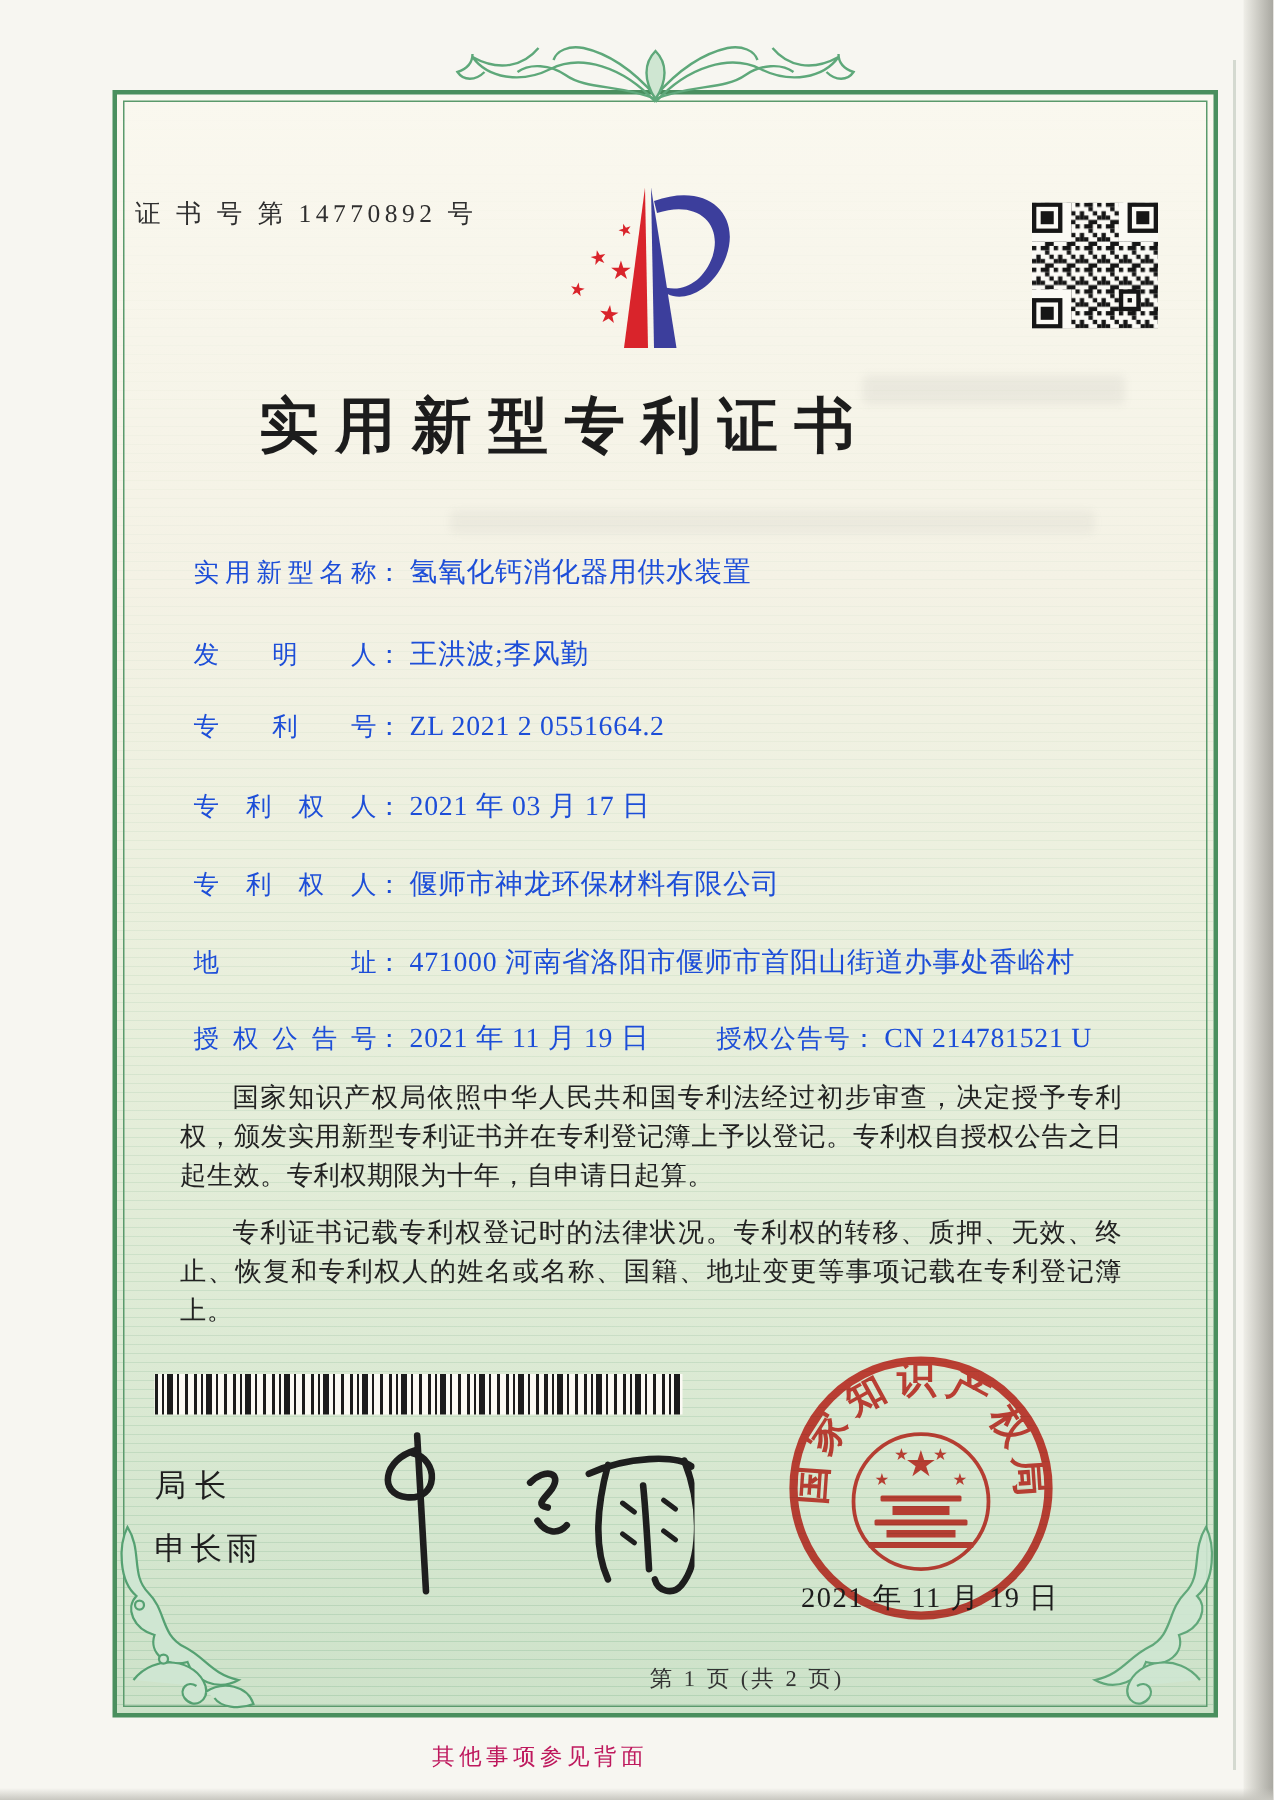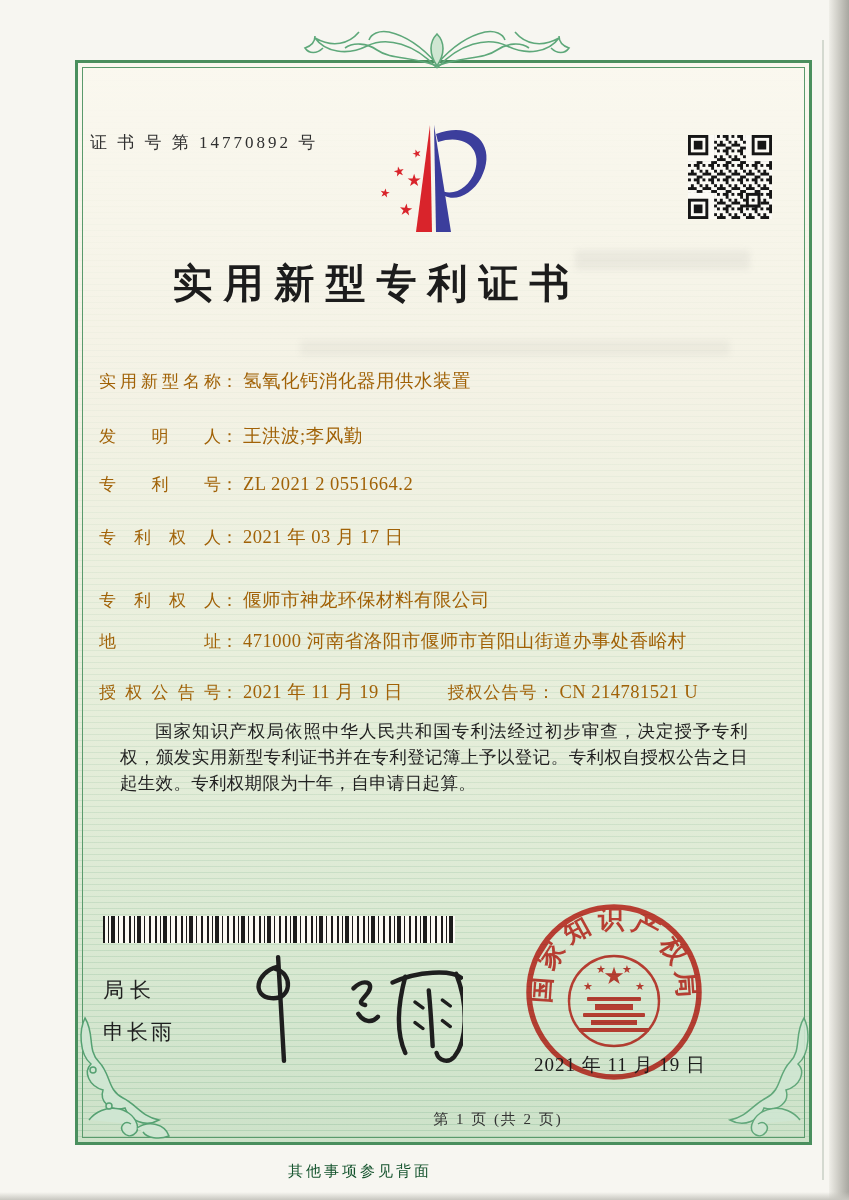--- a/index.html
+++ b/index.html
@@ -24,21 +24,21 @@
     border:1px solid #5a9a6c;}
   .waves{position:absolute;left:0;top:0;right:0;bottom:0;
     background:repeating-linear-gradient(180deg,rgba(255,255,255,0) 0 5px,rgba(104,166,126,.28) 5px 6px);
     -webkit-mask-image:linear-gradient(180deg,rgba(0,0,0,0) 0%,rgba(0,0,0,.18) 35%,rgba(0,0,0,.55) 70%,rgba(0,0,0,.85) 100%);
     mask-image:linear-gradient(180deg,rgba(0,0,0,0) 0%,rgba(0,0,0,.18) 35%,rgba(0,0,0,.55) 70%,rgba(0,0,0,.85) 100%);}
   
   .cert-no{left:90px;top:131px;font-size:17px;letter-spacing:3px;color:#2f2f2f;}
   .title{left:75px;top:256px;width:592px;text-align:center;
     font-size:40px;font-weight:700;letter-spacing:11px;padding-left:11px;
     box-sizing:border-box;color:#1c1c1c;}
-  .field-row{left:99px;font-size:18px;color:#a16207;white-space:nowrap;}
+  .field-row{left:129px;font-size:18px;color:#1d4ed8;white-space:nowrap;}
   .flabel{display:inline-block;width:122px;font-size:17px;
     text-align:justify;text-align-last:justify;vertical-align:baseline;}
   .fcolon{font-size:17px;}
   .fvalue{margin-left:5px;font-size:18.5px;letter-spacing:.5px;}
   .flabel2{margin-left:40px;font-size:17px;letter-spacing:1px;}
   .paras{left:108px;top:706px;width:652px;}
   .paras p{margin:12px;font-size:17.5px;line-height:26px;text-indent:2em;
     text-align:justify;letter-spacing:.3px;color:#222;}
   .barcode{left:103px;top:916px;width:352px;height:27px;background:#fbfaf4;
     border:0;
@@ -47,21 +47,21 @@
       #1b1b1b 5px 6px,rgba(0,0,0,0) 6px 8px,
       #1b1b1b 8px 12px,rgba(0,0,0,0) 12px 15px,
       #1b1b1b 15px 16px,rgba(0,0,0,0) 16px 20px,
       #1b1b1b 20px 22px,rgba(0,0,0,0) 22px 26px);}
   .signer-title{left:103px;top:976px;font-size:21px;letter-spacing:6px;color:#1f1f1f;}
   .signer-name{left:103px;top:1018px;font-size:21px;letter-spacing:3px;color:#1f1f1f;}
   .seal-date{left:534px;top:1052px;font-size:19px;letter-spacing:1px;color:#1c1c1c;z-index:6;}
   .footer-page{left:75px;top:1110px;width:846px;text-align:center;
     font-size:15px;letter-spacing:2px;color:#333;}
   .back-note{left:0;top:1162px;width:720px;text-align:center;
-    font-size:15px;letter-spacing:3px;color:#14532d;}
+    font-size:15px;letter-spacing:3px;color:#be185d;}
   .bleed{background:#8a8a86;filter:blur(3px);border-radius:4px;}
   svg{display:block;}
 </style>
 </head>
 <body>
 
 <div class="abs scan-edge-right"></div>
 <div class="abs scan-edge-bottom"></div>
 <div class="abs page-seam"></div>
 
@@ -166,33 +166,34 @@
 </div>
 <div class="abs field-row" style="top:423px;">
   <span class="flabel">发明人</span><span class="fcolon">：</span><span class="fvalue">王洪波;李风勤</span>
 </div>
 <div class="abs field-row" style="top:473px;">
   <span class="flabel">专利号</span><span class="fcolon">：</span><span class="fvalue">ZL 2021 2 0551664.2</span>
 </div>
 <div class="abs field-row" style="top:524px;">
   <span class="flabel">专利权人</span><span class="fcolon">：</span><span class="fvalue">2021 年 03 月 17 日</span>
 </div>
-<div class="abs field-row" style="top:576px;margin-top:11px;">
+<div class="abs field-row" style="top:576px;">
   <span class="flabel">专利权人</span><span class="fcolon">：</span><span class="fvalue">偃师市神龙环保材料有限公司</span>
 </div>
 <div class="abs field-row" style="top:628px;">
   <span class="flabel">地址</span><span class="fcolon">：</span><span class="fvalue">471000 河南省洛阳市偃师市首阳山街道办事处香峪村</span>
 </div>
 <div class="abs field-row" style="top:679px;">
   <span class="flabel">授权公告号</span><span class="fcolon">：</span><span class="fvalue">2021 年 11 月 19 日</span>
   <span class="flabel2">授权公告号</span><span class="fcolon">：</span><span class="fvalue">CN 214781521 U</span>
 </div>
 
 <div class="abs paras">
   <p>国家知识产权局依照中华人民共和国专利法经过初步审查，决定授予专利权，颁发实用新型专利证书并在专利登记簿上予以登记。专利权自授权公告之日起生效。专利权期限为十年，自申请日起算。</p>
+  <p>专利证书记载专利权登记时的法律状况。专利权的转移、质押、无效、终止、恢复和专利权人的姓名或名称、国籍、地址变更等事项记载在专利登记簿上。</p>
 </div>
 
 <div class="abs barcode"></div>
 
 <div class="abs signer-title">局长</div>
 <div class="abs signer-name">申长雨</div>
 
 <div class="abs" style="left:238px;top:946px;width:225px;height:120px;z-index:5;">
   <svg width="225" height="120" viewBox="0 0 230 120" fill="none" stroke="#1e1e1e" stroke-width="4.5" stroke-linecap="round" stroke-linejoin="round">
     <path d="M40,20 C18,26 14,50 34,52 C56,54 56,26 38,22"></path>

